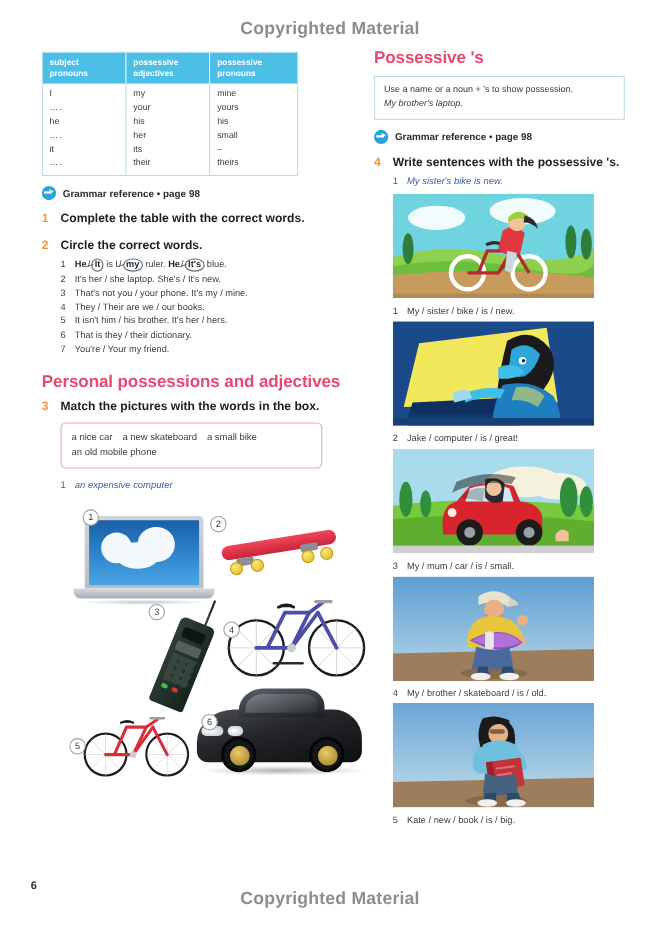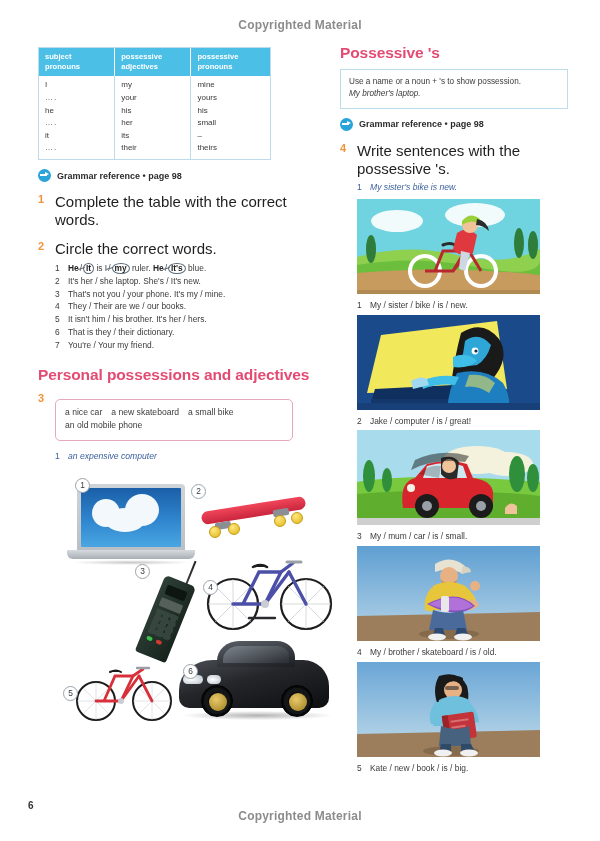--- a/index.html
+++ b/index.html
@@ -8,21 +8,21 @@
     background: #ffffff;
     font-family: "Liberation Sans", sans-serif;
     overflow: hidden;
   }
   .page { position: relative; width: 600px; height: 841px; }
 
   .watermark {
     position: absolute; left: 0; width: 100%;
     text-align: center;
     font-family: "Liberation Sans", sans-serif;
-    font-size: 12px; font-weight: bold;
+    font-size: 16px; font-weight: bold;
     color: #8c8c8c; letter-spacing: .2px;
   }
   .wm-top { top: 18px; }
   .wm-bottom { top: 809px; }
 
   .page-number {
     position: absolute; left: 28px; top: 800px;
     font-size: 10px; font-weight: bold; color: #333;
   }
 
@@ -103,21 +103,21 @@
   .exercise { display: flex; margin-top: 11px; }
   .ex-num {
     flex: 0 0 17px;
     color: #f0943a;
     font-size: 11px;
     font-weight: bold;
     line-height: 1.12;
   }
   .ex-body { flex: 1; }
   .ex-title {
-    font-size: 15px; font-weight: normal; color: #1f1f1f;
+    font-size: 11px; font-weight: bold; color: #1f1f1f;
     line-height: 1.2;
   }
 
   
   .items { margin-top: 4px; }
   .item {
     display: flex;
     font-size: 8.4px;
     color: #3b3b3b;
     line-height: 1.52;
@@ -439,20 +439,21 @@
           </div>
         </div>
       </div>
     </div>
 
     <div class="section-heading" style="margin-top:15px;">Personal possessions and adjectives</div>
 
     <div class="exercise" style="margin-top:3px;">
       <div class="ex-num">3</div>
       <div class="ex-body">
+        <div class="ex-title">Match the pictures with the words in the box.</div>
 
         <div class="wordbox">
           <div class="wordbox-line">
             <span>a nice car</span><span class="gap"></span><span>a new skateboard</span><span class="gap"></span><span>a small bike</span>
           </div>
           <div class="wordbox-line">
             <span>an old mobile phone</span>
           </div>
         </div>
 

